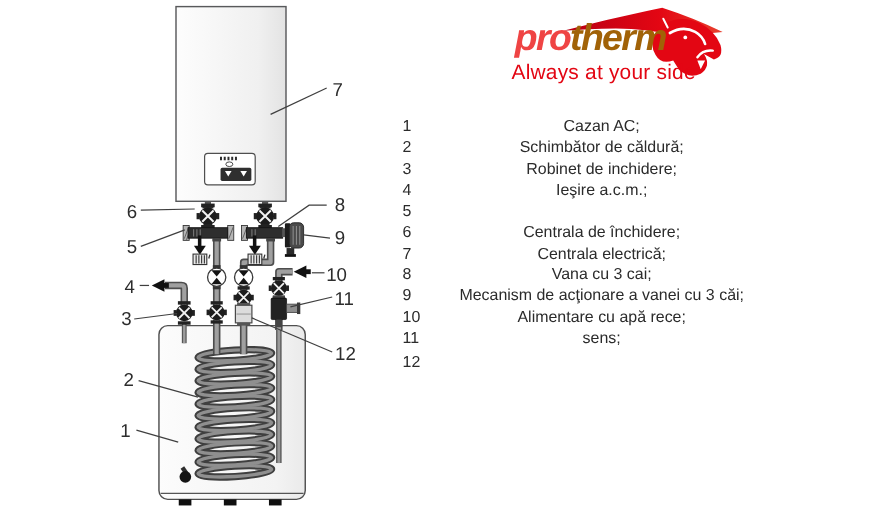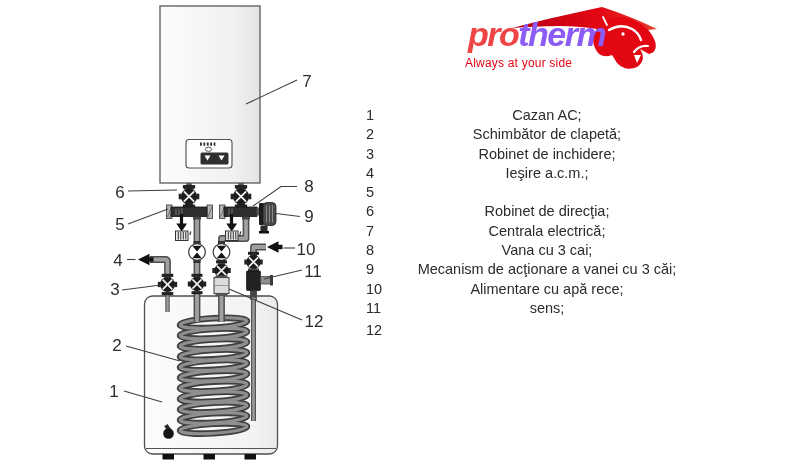--- a/index.html
+++ b/index.html
@@ -13,22 +13,22 @@
   .lrow{display:flex;line-height:19.3px;}
   .lrow.last{margin-top:3px;}
   .lnum{flex:0 0 30px;width:30px;}
   .ltxt{width:302px;text-align:center;}
   
   .logo{position:absolute;left:450px;top:3px;width:235px;height:78px;}
   .panther{position:absolute;left:0;top:0;}
   .brand{position:absolute;left:18px;top:12px;font-size:34px;font-weight:800;font-style:italic;
          letter-spacing:-1.5px;white-space:nowrap;}
   .brand .pro{color:#ef4444;}
-  .brand .therm{color:#8b5cf6;}
-  .tagline{position:absolute;left:15px;top:53px;font-size:12px;color:#e30613;letter-spacing:0.2px;}
+  .brand .therm{color:#a16207;}
+  .tagline{position:absolute;left:15px;top:53px;font-size:19px;color:#e30613;letter-spacing:0.2px;}
 </style>
 </head>
 <body>
 
 <div class="stage">
 
   <svg class="diagram" width="360" height="465" viewBox="0 0 360 465">
     <defs>
       <linearGradient id="gBoiler" x1="0" y1="0" x2="1" y2="0">
         <stop offset="0" stop-color="#fdfdfd"></stop>
@@ -293,42 +293,42 @@
   <div class="legend">
     <div class="lrow">
         <span class="lnum">1</span>
         <div class="ltxt">
           <div>Cazan AC;</div>
         </div>
       </div>
     <div class="lrow">
         <span class="lnum">2</span>
         <div class="ltxt">
-          <div>Schimbător de clapetă;</div>
+          <div>Schimbător de căldură;</div>
         </div>
       </div>
     <div class="lrow">
         <span class="lnum">3</span>
         <div class="ltxt">
           <div>Robinet de inchidere;</div>
         </div>
       </div>
     <div class="lrow">
         <span class="lnum">4</span>
         <div class="ltxt">
           <div>Ieşire a.c.m.;</div>
         </div>
       </div>
     <div class="lrow">
         <span class="lnum">5</span>
       </div>
     <div class="lrow">
         <span class="lnum">6</span>
         <div class="ltxt">
-          <div>Robinet de direcţia;</div>
+          <div>Centrala de închidere;</div>
         </div>
       </div>
     <div class="lrow">
         <span class="lnum">7</span>
         <div class="ltxt">
           <div>Centrala electrică;</div>
         </div>
       </div>
     <div class="lrow">
         <span class="lnum">8</span>

